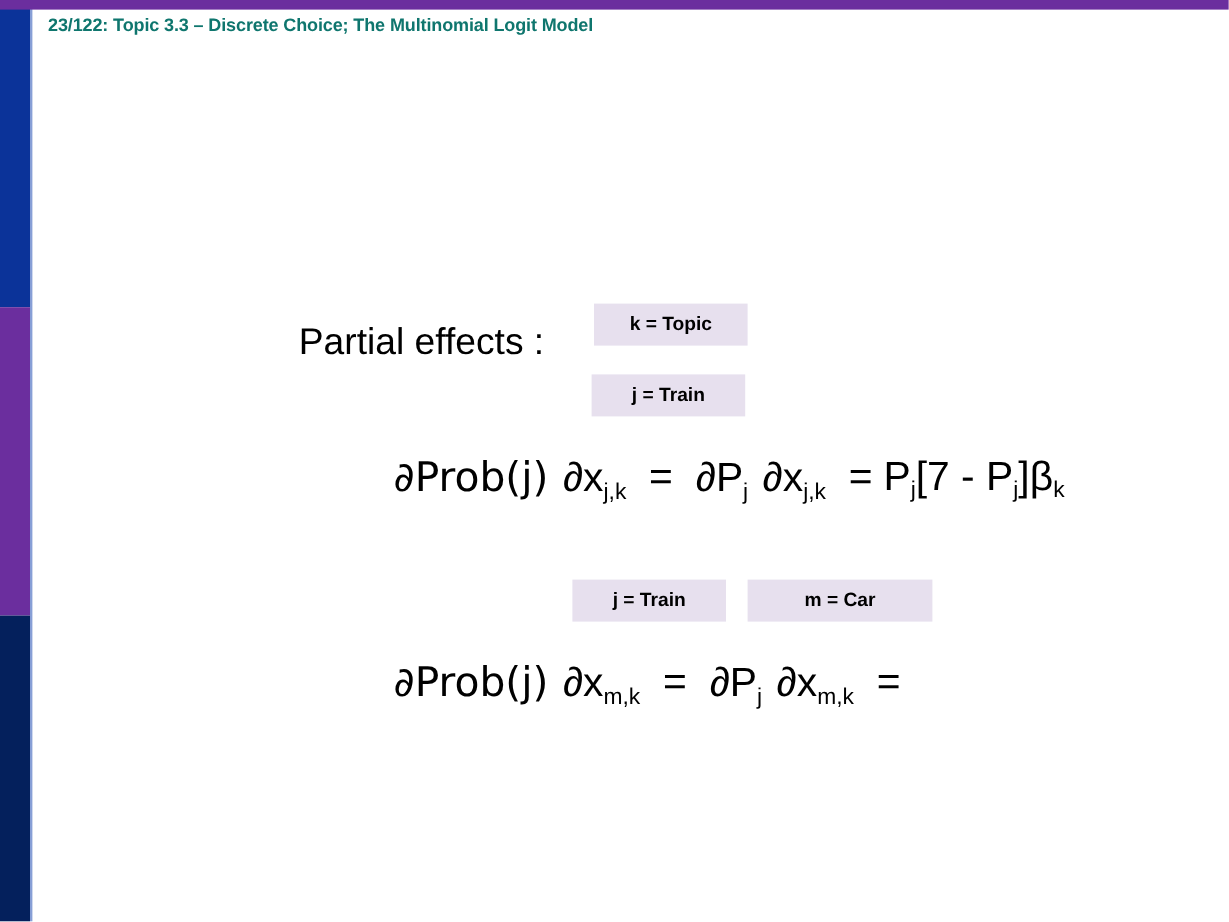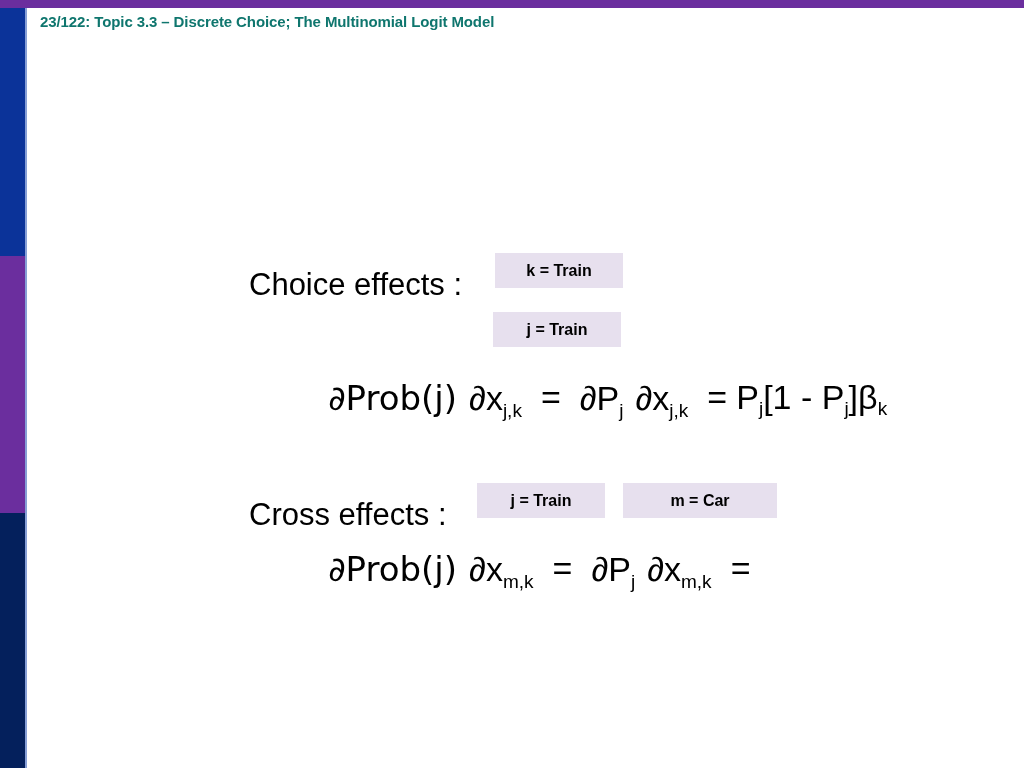--- a/index.html
+++ b/index.html
@@ -158,44 +158,43 @@
   <div class="band" id="band-navy"></div>
   <div class="edge"></div>
 </div>
 
 <div id="top-bar"></div>
 
 <div id="slide-title">23/122: Topic 3.3 – Discrete Choice; The Multinomial Logit Model</div>
 
 <div id="content">
 
-  <div class="line-label" id="label-partial">Choice effects :</div>
-
-  <div class="chip" id="chip-k-price">k = Train</div>
+  <div class="line-label" id="label-partial">Partial effects :</div>
+
+  <div class="chip" id="chip-k-price">k = Topic</div>
 
 
   <div class="chip" id="chip-j-train1">j = Train</div>
 
   <div class="equation" id="equation-own">
     <span class="frac">
       <span class="num"><span class="partial">∂Prob(j)</span></span>
       <span class="bar"></span>
       <span class="den"><span>∂x</span><sub>j,k</sub></span>
     </span>
     <span class="eq-sign">=</span>
     <span class="frac">
       <span class="num"><span>∂P</span><sub>j</sub></span>
       <span class="bar"></span>
       <span class="den"><span>∂x</span><sub>j,k</sub></span>
     </span>
     <span class="eq-sign">=</span>
-    <span class="rhs"><span>P</span><sub>j</sub><span>[1 - P</span><sub>j</sub><span>]β</span><sub>k</sub></span>
+    <span class="rhs"><span>P</span><sub>j</sub><span>[7 - P</span><sub>j</sub><span>]β</span><sub>k</sub></span>
   </div>
 
-  <div class="line-label" id="label-cross">Cross effects :</div>
 
   <div class="chip" id="chip-j-train2">j = Train</div>
 
   <div class="chip" id="chip-m-car">m = Car</div>
 
   <div class="equation" id="equation-cross">
     <span class="frac">
       <span class="num"><span class="partial">∂Prob(j)</span></span>
       <span class="bar"></span>
       <span class="den"><span>∂x</span><sub>m,k</sub></span>

